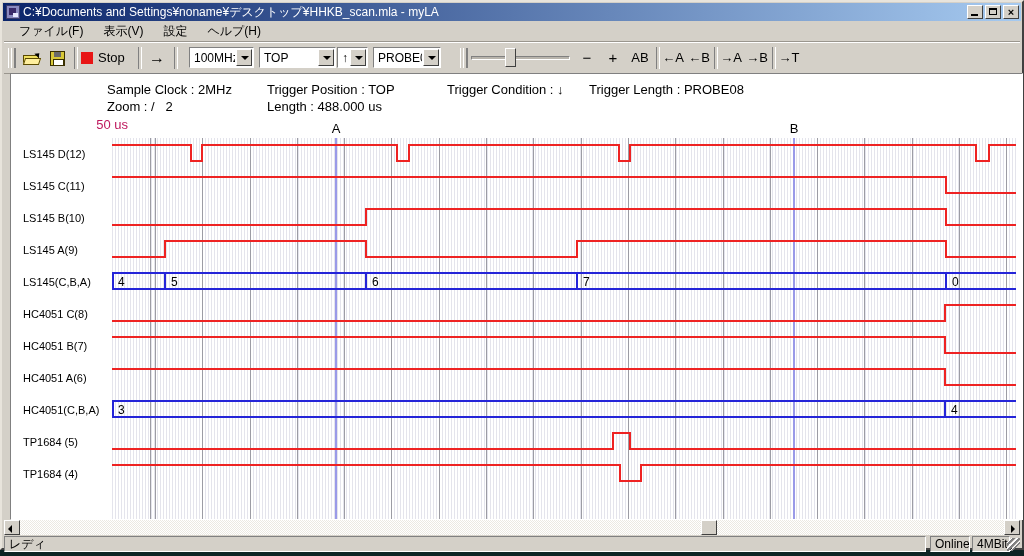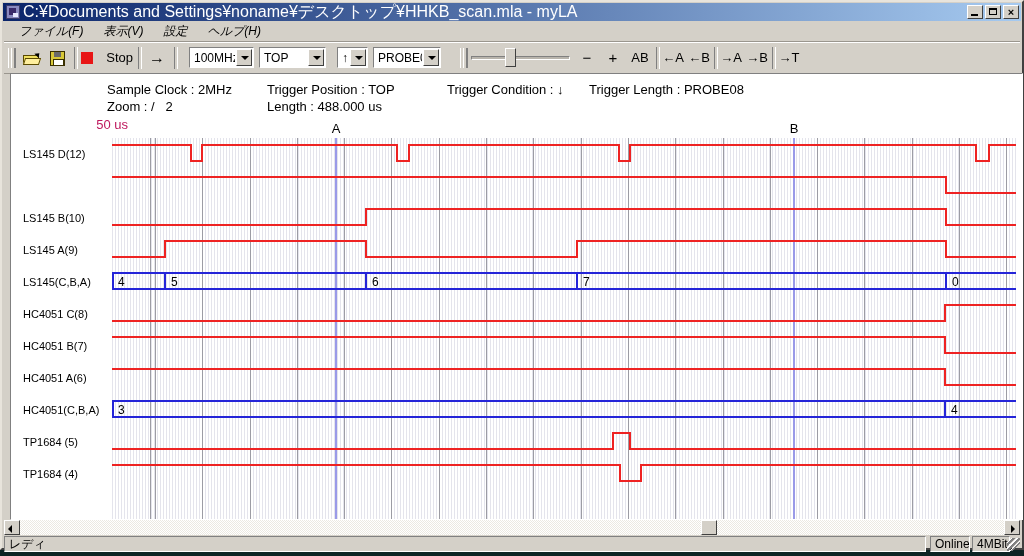--- a/index.html
+++ b/index.html
@@ -18,51 +18,50 @@
   
   .titlebar{
     position:absolute;left:1px;top:1px;right:1px;height:18px;
     background:linear-gradient(90deg,#0a246a,#a6caf0);
     display:flex;align-items:center;padding:0 2px;box-sizing:border-box;
   }
   .app-icon{width:14px;height:14px;margin:0 3px 0 1px;background:#8a8ac0;
     border:1px solid #3a3a6a;box-sizing:border-box;position:relative;flex:0 0 auto;}
   .app-icon::after{content:"";position:absolute;left:2px;top:2px;width:7px;height:7px;background:#3a2a6a;}
   .app-icon::before{content:"";position:absolute;right:1px;bottom:1px;width:5px;height:4px;background:#e8e8ff;z-index:1;}
-  .title-text{color:#fff;font-size:16px;white-space:nowrap;overflow:hidden;flex:1 1 auto;}
+  .title-text{color:#fff;font-size:12px;white-space:nowrap;overflow:hidden;flex:1 1 auto;}
   .winbtn{width:16px;height:14px;background:#d4d0c8;border:1px solid;border-color:#fff #404040 #404040 #fff;
     box-sizing:border-box;margin-left:2px;position:relative;flex:0 0 auto;padding:0;
     font-size:11px;line-height:11px;text-align:center;font-weight:bold;color:#000;}
   .glyph-min{position:absolute;left:3px;bottom:2px;width:7px;height:2px;background:#000;}
   .glyph-max{position:absolute;left:3px;top:2px;width:8px;height:7px;border:1px solid #000;border-top-width:2px;box-sizing:border-box;}
   
   .menubar{
     position:absolute;left:2px;top:20px;right:2px;height:19px;
     display:flex;align-items:center;font-size:12px;padding-left:8px;
     border-bottom:1px solid #9a968e;
-    font-style:italic;
   }
   .menu-item{padding:2px 7px;margin-right:6px;white-space:nowrap;}
   
   .toolbar{
     position:absolute;left:2px;top:40px;right:2px;height:30px;
     border-top:1px solid #fff;border-bottom:1px solid #9a968e;
     background:#d4d0c8;
   }
   .grip{position:absolute;top:5px;width:6px;height:20px;
     border-left:1px solid #fff;border-right:1px solid #808080;}
   .grip::after{content:"";position:absolute;left:2px;top:0;width:2px;height:100%;
     border-left:1px solid #fff;border-right:1px solid #808080;}
   .tsep{position:absolute;top:4px;width:2px;height:22px;
     border-left:1px solid #808080;border-right:1px solid #fff;}
   .tbtn{position:absolute;top:3px;height:23px;background:transparent;border:1px solid transparent;
     font-size:13px;color:#000;text-align:center;padding:0;line-height:21px;white-space:nowrap;}
   .icon-btn{position:absolute;top:3px;width:25px;height:23px;border:1px solid transparent;background:transparent;padding:0;}
   .stop-btn{position:absolute;left:76px;top:3px;width:54px;height:23px;background:transparent;border:1px solid transparent;
-    display:flex;align-items:center;justify-content:space-between;font-size:13px;gap:5px;padding:0;}
+    display:flex;align-items:center;justify-content:flex-start;font-size:13px;gap:5px;padding:0;}
   .stop-sq{width:12px;height:12px;background:#e81515;display:inline-block;}
   .combo{position:absolute;top:4px;height:21px;background:#fff;
     border:1px solid;border-color:#808080 #fff #fff #808080;box-sizing:border-box;
     font-size:12px;}
   .combo .cv{position:absolute;left:4px;top:3px;right:18px;overflow:hidden;white-space:nowrap;}
   .combo .cbtn{position:absolute;right:1px;top:1px;width:16px;bottom:1px;background:#d4d0c8;
     border:1px solid;border-color:#fff #404040 #404040 #fff;box-sizing:border-box;}
   .combo .cbtn::after{content:"";position:absolute;left:4px;top:6px;
     border:4px solid transparent;border-top:4px solid #000;}
   .slider-track{position:absolute;left:467px;top:13px;width:99px;height:4px;
@@ -163,21 +162,21 @@
       <span>Stop</span>
     </button>
     <div class="tsep" style="left:134px"></div>
     <button class="tbtn" style="left:140px;width:26px;font-size:16px;font-weight:bold">→</button>
     <div class="tsep" style="left:170px"></div>
 
     <div class="combo" style="left:185px;width:65px">
       <span class="cv">100MHz</span>
       <span class="cbtn"></span>
     </div>
-    <div class="combo" style="left:255px;width:67px">
+    <div class="combo" style="left:255px;width:77px">
       <span class="cv">TOP</span>
       <span class="cbtn"></span>
     </div>
     <div class="combo" style="left:333px;width:31px">
       <span class="cv" style="right:16px">↑</span>
       <span class="cbtn"></span>
     </div>
     <div class="combo" style="left:369px;width:68px">
       <span class="cv">PROBE00</span>
       <span class="cbtn"></span>
@@ -205,20 +204,21 @@
     <span class="info-text" style="left:256px;top:8px">Trigger Position : TOP</span>
     <span class="info-text" style="left:436px;top:8px">Trigger Condition : ↓</span>
     <span class="info-text" style="left:578px;top:8px">Trigger Length : PROBE08</span>
     <span class="info-text" style="left:96px;top:25px">Zoom : /   2</span>
     <span class="info-text" style="left:256px;top:25px">Length : 488.000 us</span>
 
     <span class="timebase" style="left:71px;top:43px;width:46px;text-align:right">50 us</span>
 
     <div class="labels-col" id="labels">
         <div class="ch-label" style="top: 0px;">LS145 D(12)</div>
+        <div class="ch-label" style="top: 32px;">LS145 C(11)</div>
         <div class="ch-label" style="top: 64px;">LS145 B(10)</div>
         <div class="ch-label" style="top: 96px; text-align: right;">LS145 A(9)</div>
         <div class="ch-label" style="top: 128px;">LS145(C,B,A)</div>
         <div class="ch-label" style="top: 160px;">HC4051 C(8)</div>
         <div class="ch-label" style="top: 192px;">HC4051 B(7)</div>
         <div class="ch-label" style="top: 224px;">HC4051 A(6)</div>
         <div class="ch-label" style="top: 256px;">HC4051(C,B,A)</div>
         <div class="ch-label" style="top: 288px;">TP1684 (5)</div>
         <div class="ch-label" style="top: 320px;">TP1684 (4)</div>
       </div>

